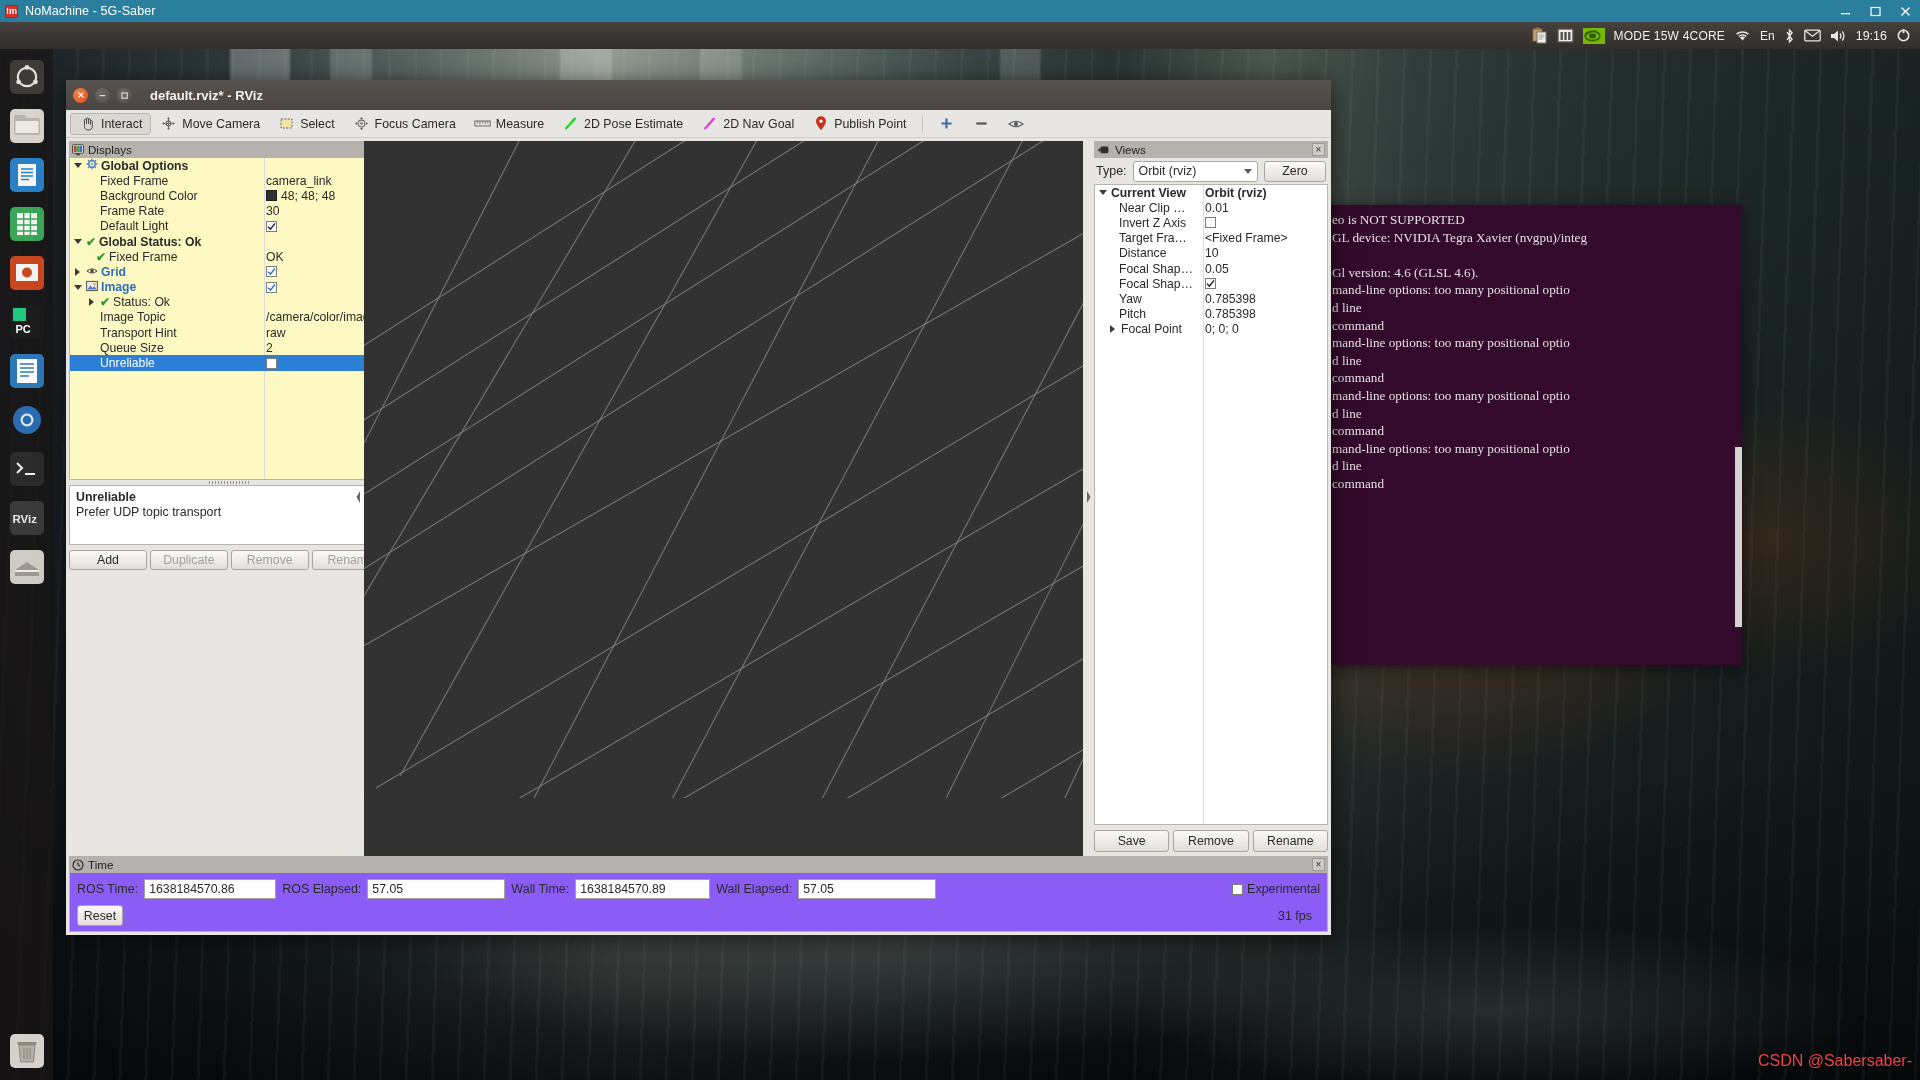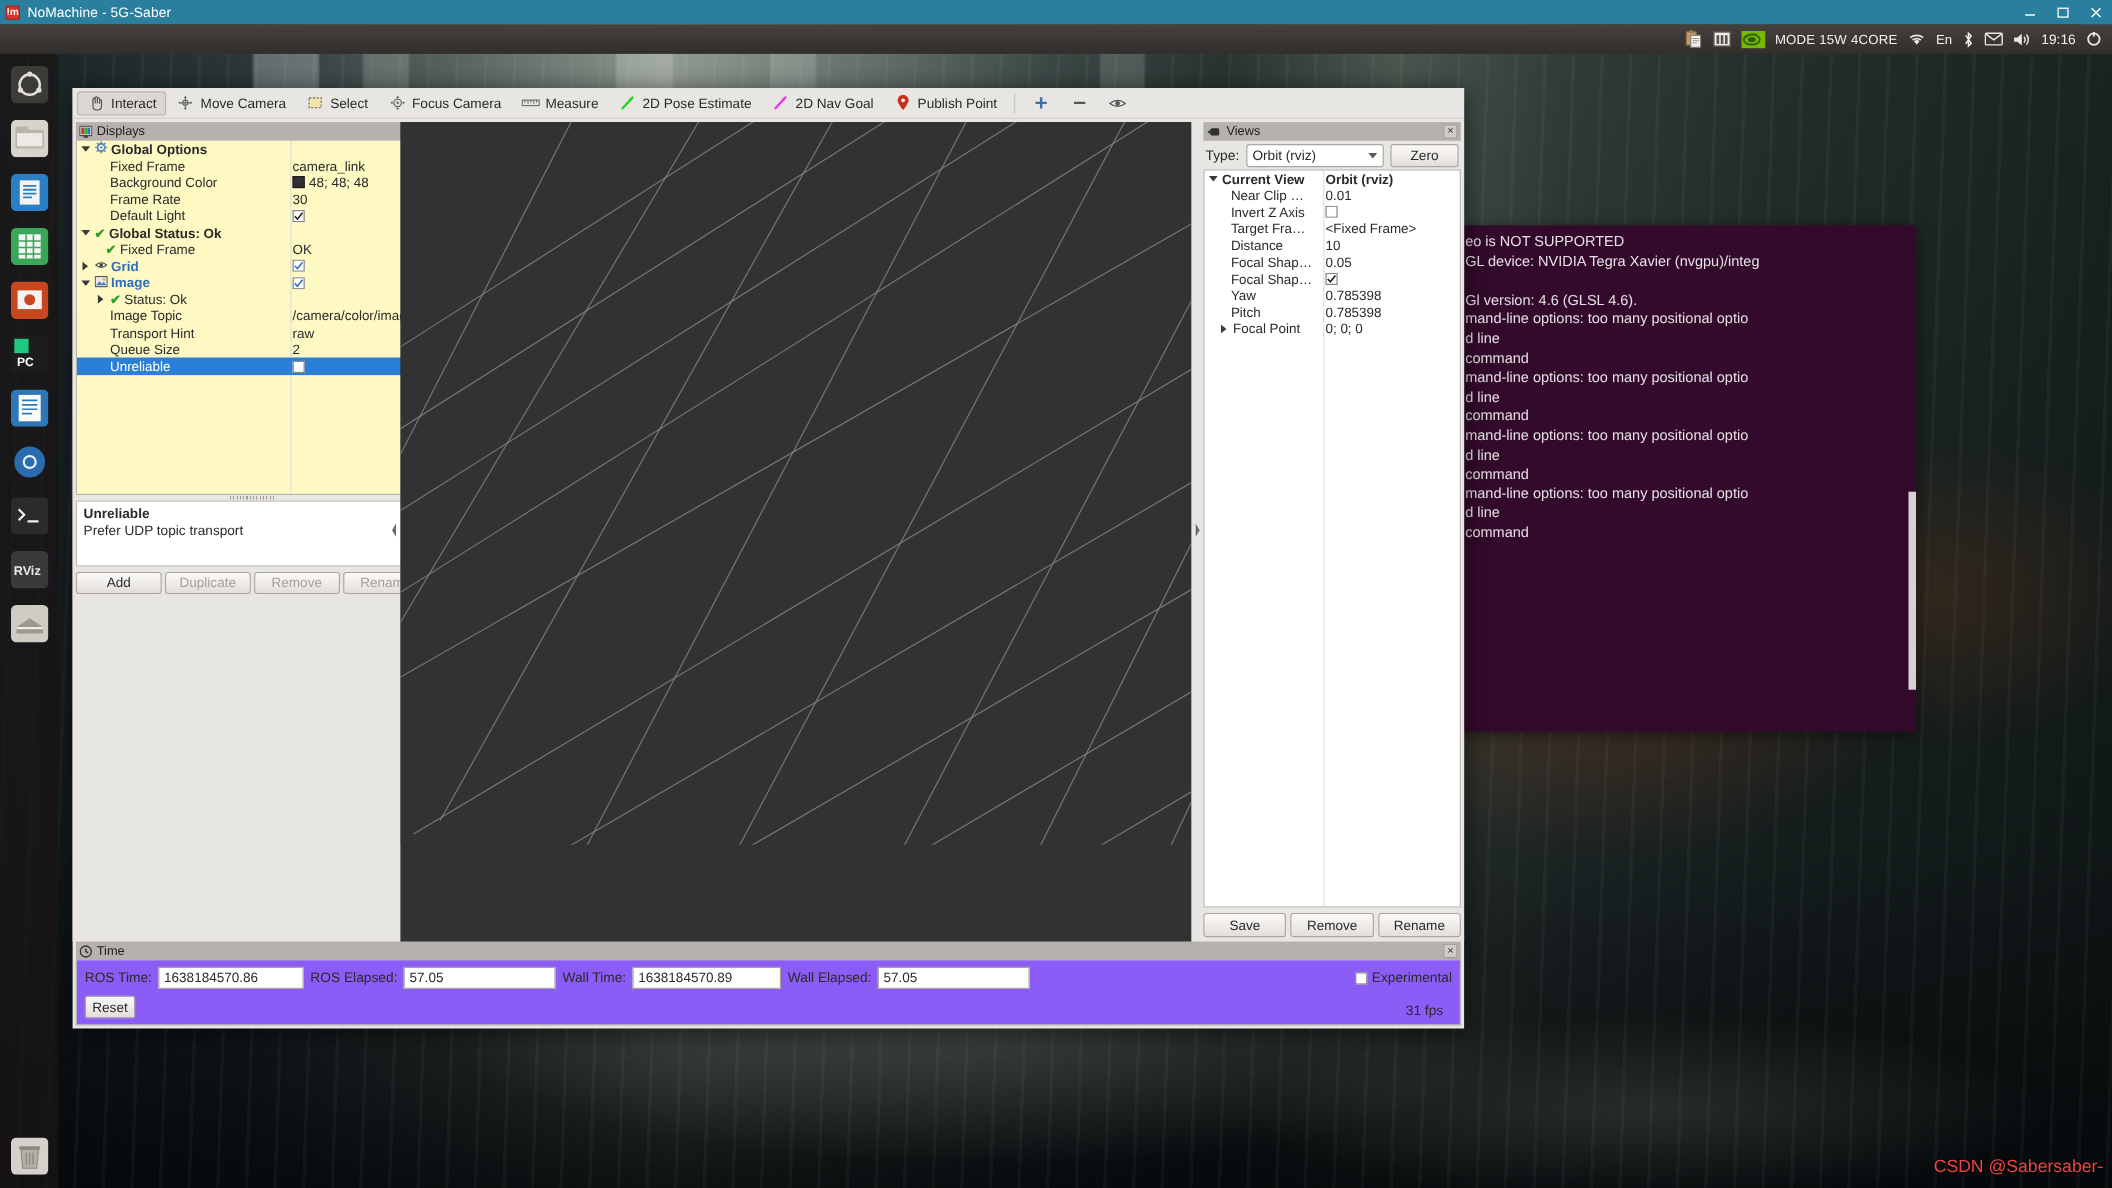--- a/index.html
+++ b/index.html
@@ -85,21 +85,21 @@
   .lnch svg{display:block;}
   #trash-wrap{position:absolute;bottom:8px;left:6px;}
 
   
   #terminal{
     position:absolute;left:1330px;top:205px;width:412px;height:460px;
     background:#330a2b;z-index:100;box-shadow:0 3px 14px rgba(0,0,0,.55);
     overflow:hidden;
   }
   #terminal .tline{
-    font-family:Liberation Sans, sans-serif;
+    font-family:Liberation Serif, serif;
     font-size:13.2px;line-height:17.6px;color:#e6e0e4;white-space:pre;
     padding-left:2px;
   }
   #term-scroll{
     position:absolute;right:0;top:242px;width:7px;height:180px;background:#d6d2d4;
   }
 
   
   #rviz{
     position:absolute;left:66px;top:80px;width:1265px;height:855px;
@@ -227,21 +227,21 @@
   #views-btns .btn{height:22px;}
 
   
   #timedock{flex-shrink:0;padding:0 3px 3px 3px;}
   #time-body{background:#8b5cf6;border:1px solid #b8b4af;border-top:none;padding:6px 7px 5px 7px;}
   .trowf{display:flex;align-items:center;gap:6px;}
   .tlab{font-size:12.5px;}
   .tinput{height:20px;border:1px solid #a6a19c;background:#fff;font-size:12.3px;
           display:flex;align-items:center;padding:0 4px;}
   #exp-wrap{margin-left:auto;display:flex;align-items:center;gap:4px;font-size:12.5px;}
-  #time-bottom{display:flex;align-items:flex-end;margin-top:6px;}
+  #time-bottom{display:flex;align-items:center;margin-top:6px;}
   #reset-btn{width:46px;height:21px;border:1px solid #aba6a1;border-radius:3px;
              background:linear-gradient(180deg,#fbfaf9,#e2deda);display:flex;align-items:center;
              justify-content:center;font-size:12.4px;}
   #fps{margin-left:auto;font-size:12.5px;padding-right:8px;}
 
   
   #watermark{
     position:absolute;right:8px;bottom:10px;color:#ef4444;font-size:16px;z-index:200;
     font-family:"Liberation Sans",sans-serif;text-shadow:0 1px 2px rgba(0,0,0,.6);
   }
@@ -445,20 +445,38 @@
     <div class="tline">command</div>
     <div class="tline">mand-line options: too many positional optio</div>
     <div class="tline">d line</div>
     <div class="tline">command</div>
   </div>
   <div id="term-scroll"></div>
 </div>
 
 <div id="rviz">
 
+  <div id="rviz-title">
+    <div class="wbtn close">
+      <svg width="8" height="8" viewBox="0 0 8 8">
+          <path d="M1.6 1.6 L6.4 6.4 M6.4 1.6 L1.6 6.4" stroke="#fff" stroke-width="1.3"></path>
+        </svg>
+    </div>
+    <div class="wbtn min">
+      <svg width="9" height="9" viewBox="0 0 9 9">
+          <rect x="1.6" y="4" width="5.8" height="1.2" fill="#ded9d4"></rect>
+        </svg>
+    </div>
+    <div class="wbtn max">
+      <svg width="9" height="9" viewBox="0 0 9 9">
+          <rect x="2" y="2" width="5.2" height="5.2" fill="none" stroke="#ded9d4" stroke-width="1.2"></rect>
+        </svg>
+    </div>
+    <div id="rviz-title-text">default.rviz* - RViz</div>
+  </div>
 
   <div id="toolbar">
     <div class="tbtn active">
       <span class="tbtn-ic">
         <svg width="15" height="15" viewBox="0 0 15 15">
           <path d="M4.5 9.5 V4.2 a1 1 0 0 1 2 0 V8 V3 a1 1 0 0 1 2 0 V8 V3.8 a1 1 0 0 1 2 0 V8.4 V5.2 a1 1 0 0 1 1.8 0 V10.4 c0 2.2-1.6 3.6-3.8 3.6 -2.4 0-4-1.4-4-3.4z" fill="none" stroke="#4a4a4a" stroke-width="1"></path>
         </svg>
       </span>
       <span>Interact</span>
     </div>

